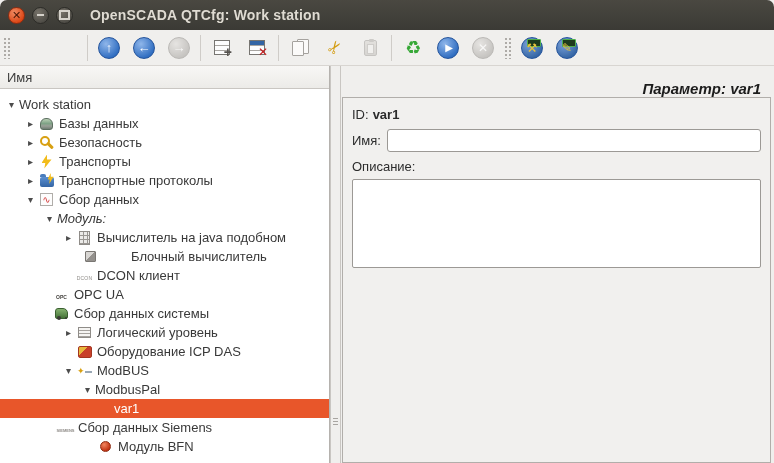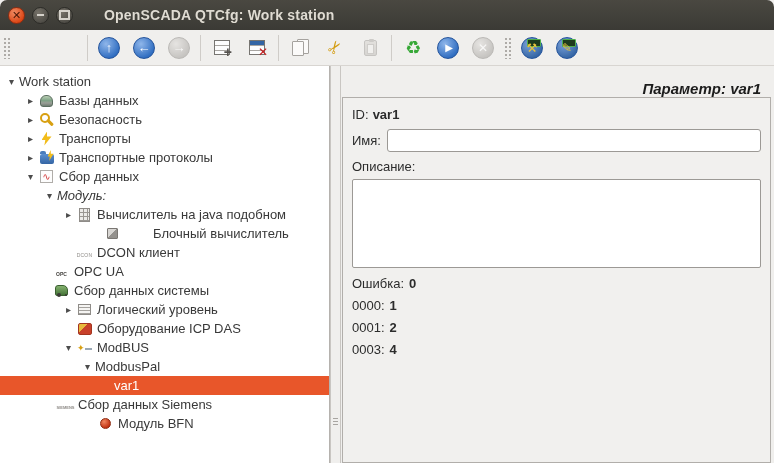--- a/index.html
+++ b/index.html
@@ -6,21 +6,21 @@
   html,body { width:774px; height:463px; overflow:hidden; }
   body { font-family:"Liberation Sans","DejaVu Sans",sans-serif; background:#f0efed; font-size:13px; }
 
   
   .titlebar { height:30px; background:linear-gradient(#4a4841,#3b3a35); display:flex; align-items:center; padding:0 8px; border-radius:7px 7px 0 0; }
   .winbtn { width:17px; height:17px; border-radius:50%; margin-right:7px; display:flex; align-items:center; justify-content:center; font-size:11px; font-weight:bold; position:relative; }
   .btn-close { background:radial-gradient(circle at 35% 30%,#f08a62,#db4413 75%); border:1px solid #8f2c10; color:#4a1505; }
   .btn-min,.btn-max { background:radial-gradient(circle at 35% 30%,#767269,#4d4b45 75%); border:1px solid #2c2b27; color:#d5d2cb; }
   .btn-min::before { content:""; width:7px; height:2px; background:#d5d2cb; }
   .btn-max::before { content:""; width:7px; height:6px; border:2px solid #d5d2cb; }
-  .title { color:#dfdbd2; font-weight:bold; font-size:14px; margin-left:24px; letter-spacing:.2px; }
+  .title { color:#dfdbd2; font-weight:bold; font-size:14px; margin-left:10px; letter-spacing:.2px; }
 
   
   .toolbar { height:36px; display:flex; align-items:center; background:#f0efed; padding:0 3px; gap:7px; border-bottom:1px solid #d8d5d1; }
   .tb-grip { width:7px; height:22px; background-image:radial-gradient(circle,#aeaba7 1px,transparent 1.3px); background-size:4px 4px; flex:none; }
   .tb-sep { width:1px; height:26px; background:#cfccc8; flex:none; }
   .tbtn { width:28px; height:28px; display:flex; align-items:center; justify-content:center; flex:none; border-radius:3px; position:relative; }
   .tbtn.disabled { opacity:.55; }
   .tico { display:flex; align-items:center; justify-content:center; position:relative; }
 
   .circ { width:22px; height:22px; border-radius:50%; display:flex; align-items:center; justify-content:center; color:#fff; font-weight:bold; font-size:13px; line-height:1; }
@@ -169,20 +169,21 @@
     <div class="tbtn">
       <span class="tico ic-tool1"></span>
     </div>
     <div class="tbtn">
       <span class="tico ic-tool2"></span>
     </div>
   </div>
 
 <div class="main">
   <div class="tree-panel">
+    <div class="tree-header">Имя</div>
     <div class="tree-body" id="tree-body">
         <div class="tree-row" style="padding-left: 4px;">
           <span class="expander">▾</span>
           <span class="tlabel">Work station</span>
         </div>
         <div class="tree-row" style="padding-left: 23px;">
           <span class="expander">▸</span>
           <span class="ticon">
             <span class="databases-icon"></span>
           </span>
@@ -220,21 +221,21 @@
           <span class="expander">▾</span>
           <span class="tlabel italic">Модуль:</span>
         </div>
         <div class="tree-row" style="padding-left: 61px;">
           <span class="expander">▸</span>
           <span class="ticon">
             <span class="java-calc-icon"></span>
           </span>
           <span class="tlabel">Вычислитель на java подобном</span>
         </div>
-        <div class="tree-row" style="padding-left: 61px; gap: 28px;">
+        <div class="tree-row" style="padding-left: 39px; gap: 28px;">
           <span class="expander"></span>
           <span class="ticon">
             <span class="block-calc-icon"></span>
           </span>
           <span class="tlabel">Блочный вычислитель</span>
         </div>
         <div class="tree-row" style="padding-left: 61px;">
           <span class="expander"></span>
           <span class="ticon">
             <span class="dcon-icon"></span>
@@ -312,21 +313,15 @@
       <div class="field-row">
         <span>ID:</span>
         <span class="bold gap4">var1</span>
       </div>
       <div class="field-row">
         <span>Имя:</span>
         <input class="name-input" value="" style="">
       </div>
       <div class="desc-label">Описание:</div>
       <textarea class="desc-area" style=""></textarea>
-      <div class="values" id="values">
-          <div class="value-row"><span>Ошибка:</span><b>0</b></div>
-          <div class="value-row"><span>0000:</span><b>1</b></div>
-          <div class="value-row"><span>0001:</span><b>2</b></div>
-          <div class="value-row"><span>0003:</span><b>4</b></div>
-        </div>
     </div>
   </div>
 </div>
 
 </body></html>

